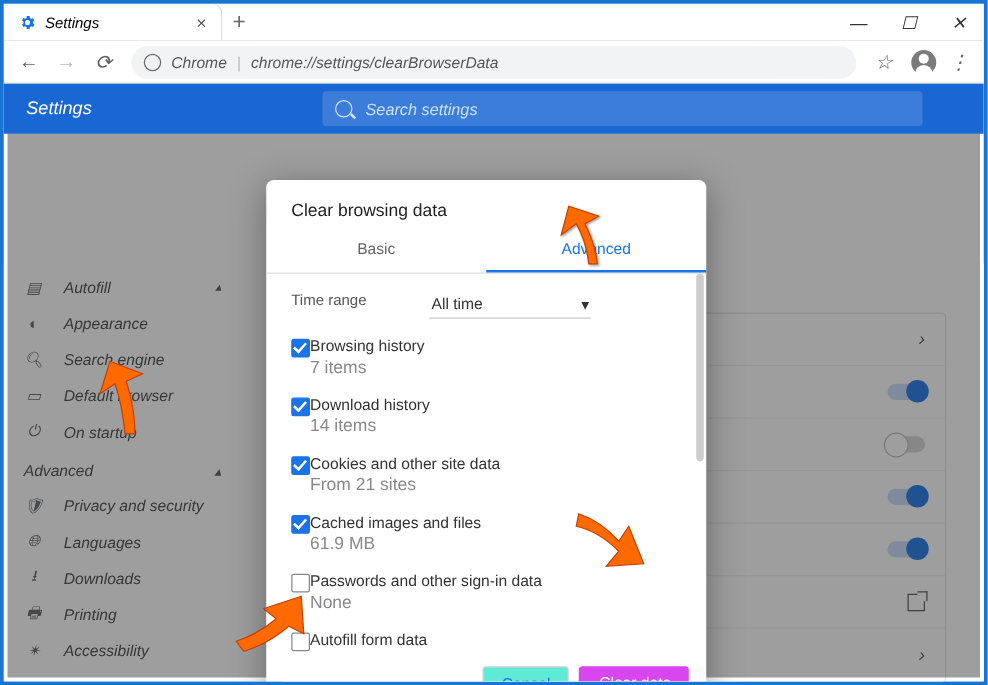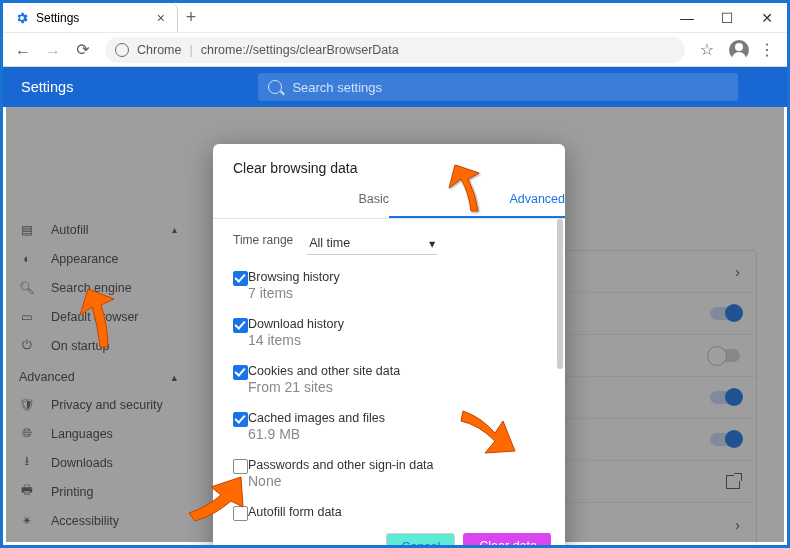--- a/index.html
+++ b/index.html
@@ -52,46 +52,46 @@
   .toggle { width:30px; height:13px; background:#c7dcfb; border-radius:7px; position:relative; }
   .toggle::after { content:""; position:absolute; right:-3px; top:-3px; width:18px; height:18px; background:#1a73e8; border-radius:50%; }
   .toggle.off { background:#d6d6d6; }
   .toggle.off::after { background:#fff; border:1px solid #bbb; left:-3px; right:auto; }
   .chev-right { color:#555; font-size:15px; }
 
   
   .dialog { position:absolute; top:141px; left:210px; width:352px; background:#fff; border-radius:6px; box-shadow:0 6px 28px rgba(0,0,0,0.35); z-index:50; overflow:hidden; }
   .dlg-title { font-size:14px; color:#222; padding:16px 20px 8px; }
   .dlg-tabs { display:flex; border-bottom:1px solid #e0e0e0; }
-  .dlg-tab { flex:1; text-align:right; padding:8px 0 10px; font-size:12.5px; color:#666; }
+  .dlg-tab { flex:1; text-align:center; padding:8px 0 10px; font-size:12.5px; color:#666; }
   .dlg-tab.active { color:#1a73e8; border-bottom:2px solid #1a73e8; font-weight:500; }
   .dlg-body { padding:8px 10px 0 20px; position:relative; }
   .dlg-scroll { position:absolute; right:2px; top:0; bottom:0; width:6px; }
   .dlg-scroll-thumb { width:100%; height:150px; background:#cdcdcd; border-radius:3px; }
   .time-row { display:flex; align-items:flex-start; gap:14px; font-size:12px; color:#555; padding:6px 0 8px; }
-  .time-select { border-bottom:1px solid #ccc; width:130px; display:flex; justify-content:space-between; padding:3px 2px; font-size:12.5px; color:#333; }
+  .time-select { border-bottom:1px solid #ccc; width:130px; display:flex; justify-content:space-between; padding:3px 2px; font-size:12.5px; color:#333;margin-left:36px; }
   .chkrow { display:flex; padding:7px 0 9px; align-items:flex-start; }
   .chkbox { width:15px; height:15px; border:1.5px solid #1a73e8; border-radius:2px; background:#1a73e8; position:relative; flex-shrink:0; margin-top:1px; }
   .chkbox::after { content:""; position:absolute; left:3px; top:0px; width:4px; height:8px; border:solid #fff; border-width:0 2px 2px 0; transform:rotate(42deg); }
   .chkbox.empty { background:#fff; border-color:#888; }
   .chkbox.empty::after { display:none; }
   .chklabel { font-size:12.5px; color:#333; }
   .chksub { font-size:14px; color:#888; margin-top:1px; }
   .dlg-footer { display:flex; justify-content:flex-end; gap:8px; padding:10px 14px 14px; }
   .btn { font-size:12.5px; padding:6px 14px; border-radius:3px; }
   .btn-cancel { color:#1a73e8; border:1px solid #d0d0d0; background:#5eead4; }
   .btn-primary { color:#fff; background:#d946ef;padding-left:16px; }
 
   
   .arrow { position:absolute; z-index:200; pointer-events:none; }
   
   
   .dimtop { position:absolute; left:3px; right:3px; top:104px; bottom:3px; background:rgba(40,40,40,0.45); z-index:20; }
 
-  .layout, .chrome-header, .nav-row, .win-titlebar { position:relative; z-index:5; }
+  .layout, .chrome-header, .nav-row, .win-titlebar { position:relative; z-index:5;font-style:italic; }
   .chrome-header, .layout { z-index:5; }
   .dialog { z-index:60; }
 </style>
 </head>
 <body>
 
 <div class="win-titlebar">
   <div class="tab">
     <svg class="gear-icon-svg" viewBox="0 0 24 24">
         <path fill="#1a73e8" d="M19.4 13a7.5 7.5 0 0 0 0-2l2.1-1.6-2-3.4-2.5 1a7.4 7.4 0 0 0-1.7-1L15 3h-4l-.3 2.9a7.4 7.4 0 0 0-1.7 1l-2.5-1-2 3.4L6.6 11a7.5 7.5 0 0 0 0 2l-2.1 1.6 2 3.4 2.5-1a7.4 7.4 0 0 0 1.7 1L11 21h4l.3-2.9a7.4 7.4 0 0 0 1.7-1l2.5 1 2-3.4Zm-7.4 2.5A3.5 3.5 0 1 1 15.5 12 3.5 3.5 0 0 1 12 15.5Z"></path>

